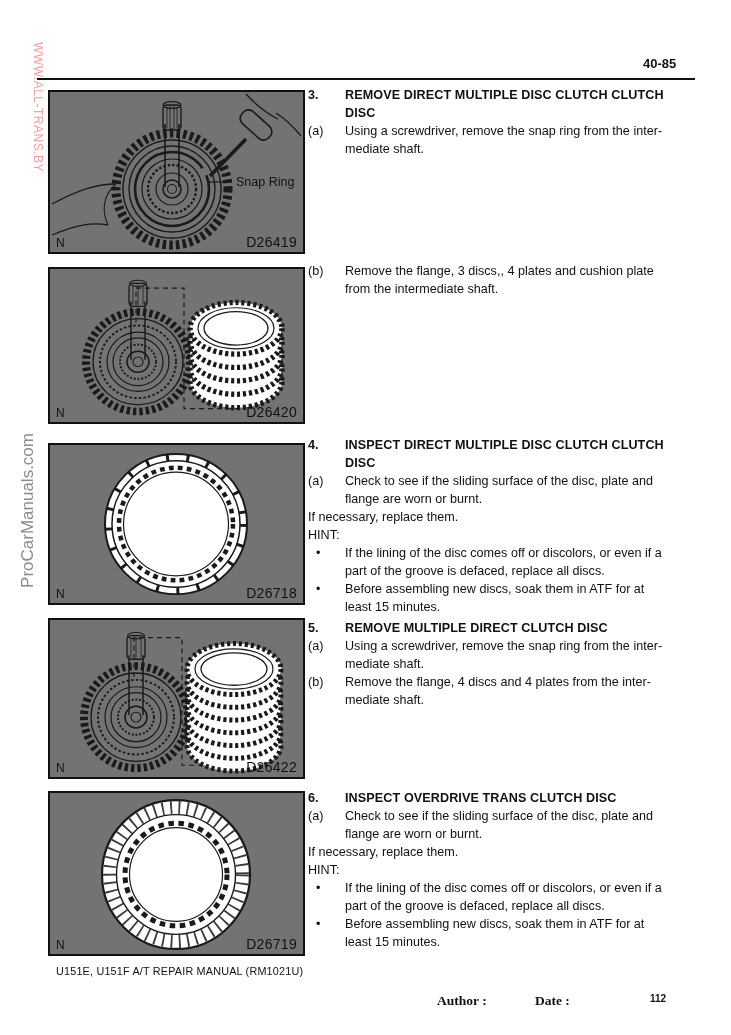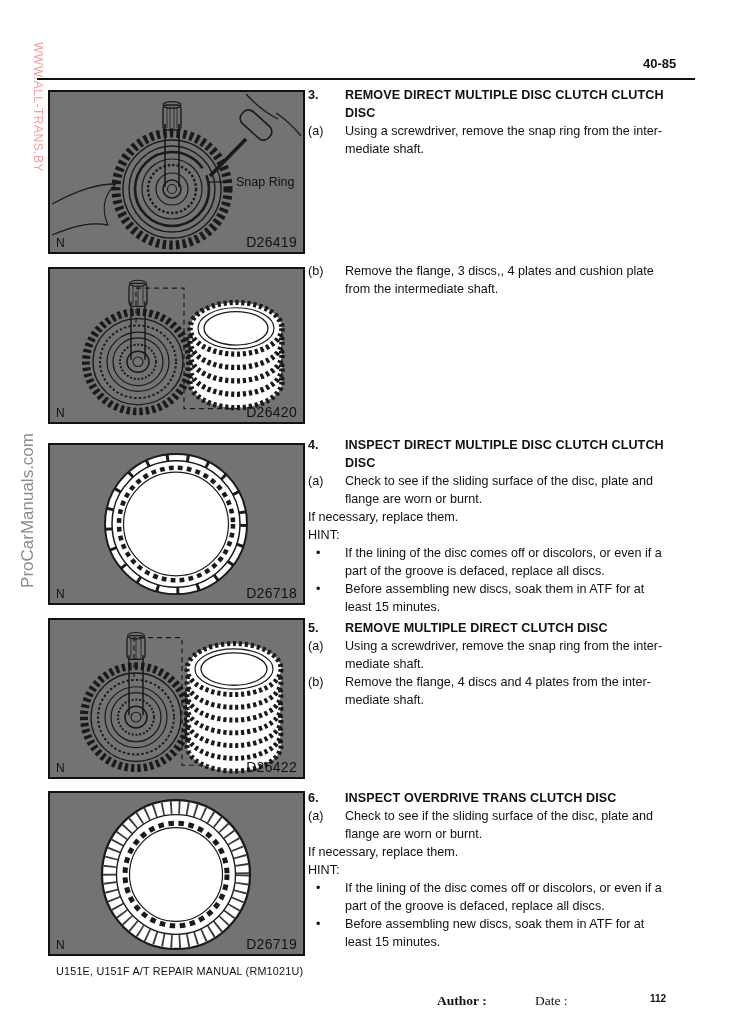--- a/index.html
+++ b/index.html
@@ -43,21 +43,21 @@
   #sec5{top:619px;}
   #sec6{top:789px;}
   .row{display:flex;font-size:12.6px;line-height:18px;}
   .row .lbl{flex:0 0 37px;}
   .row .txt{flex:1;white-space:pre-line;}
   .row.heading .lbl,.row.heading .txt{font-weight:700;letter-spacing:.1px;}
   .row.bullet .lbl{padding-left:8px;box-sizing:border-box;}
   
   .ftr-manual{position:absolute;left:56px;top:965px;font-size:10.8px;letter-spacing:.2px;}
   .ftr-author{position:absolute;left:413px;top:993px;font-family:"Liberation Serif",serif;font-weight:700;font-size:13.5px;margin-left:24px;}
-  .ftr-date{position:absolute;left:535px;top:993px;font-family:"Liberation Serif",serif;font-weight:400;font-size:13.5px;}
+  .ftr-date{position:absolute;left:535px;top:993px;font-family:"Liberation Serif",serif;font-weight:700;font-size:13.5px;}
   .ftr-page{position:absolute;left:650px;top:993px;font-weight:700;font-size:10px;}
   svg{stroke-linecap:butt;}
   svg text{font-family:"Liberation Sans",sans-serif;}
 </style>
 </head>
 <body>
 
 <div id="page">
 
   <div class="wm-red">WWW.ALL-TRANS.BY</div>

